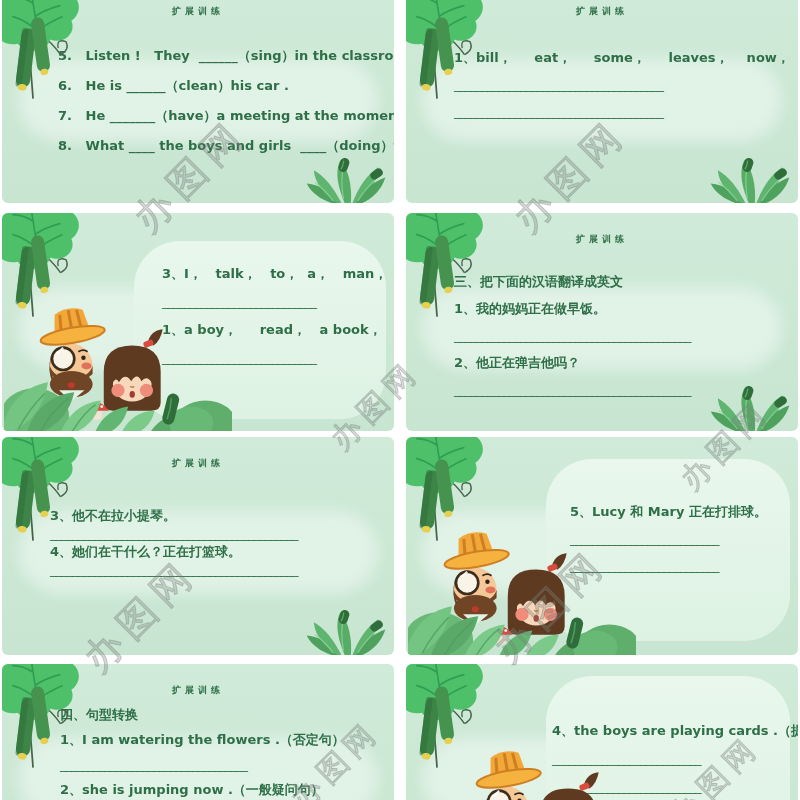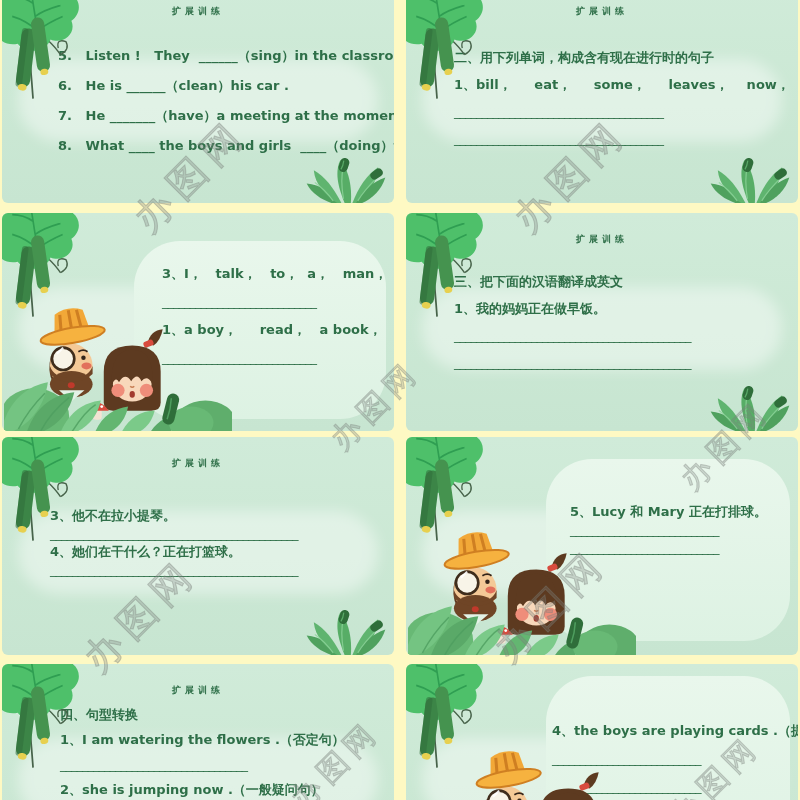--- a/index.html
+++ b/index.html
@@ -1,18 +1,18 @@
 <!DOCTYPE html>
 <html><head>
 <meta charset="utf-8">
 <style>
   html,body{margin:0;padding:0;background:#bfbfbd;}
   .canvas{
     position:relative;width:800px;height:800px;overflow:hidden;
-    background:#fef9c3;
+    background:#ffffff;
     font-family:"DejaVu Sans", sans-serif;
   }
   
   .slide{
     position:absolute;width:392px;height:218px;border-radius:6px;overflow:hidden;
     background:linear-gradient(180deg,#d0ebd9 0%,#cbe8d4 55%,#c7e5d1 100%);
   }
   .slide::before{ 
     content:"";position:absolute;left:4%;right:4%;top:34%;height:38%;
     background:rgba(255,255,255,.42);border-radius:60px;filter:blur(7px);
@@ -30,21 +30,21 @@
     position:absolute;z-index:3;color:#2e6f48;font-size:13px;line-height:18px;
     display:flex;flex-direction:column;font-weight:bold;
   }
   .line{white-space:pre;}
   .blank{letter-spacing:-1px;font-weight:normal;}
   .s1 .content{left:56px;top:62px;gap:12px}
   .s2 .content{left:48px;top:64px;gap:9px}
   .s3 .content{left:160px;top:52px;gap:10px}
   .s4 .content{left:48px;top:60px;gap:9px}
   .s5 .content{left:48px;top:70px;}
-  .s6 .content{left:164px;top:66px;}
+  .s6 .content{left:164px;top:66px;gap:9px}
   .s7 .content{left:58px;top:42px;gap:7px}
   .s8 .content{left:146px;top:58px;gap:10px}
 
   .card{
     position:absolute;z-index:2;border-radius:46px;
     background:linear-gradient(180deg,#e9f7ec 0%,#ddf2e3 100%);
   }
   .s3 .card{left:132px;top:28px;width:252px;height:178px}
   .s6 .card{left:140px;top:22px;width:244px;height:182px}
   .s8 .card{left:140px;top:12px;width:244px;height:206px}
@@ -172,21 +172,20 @@
         <use href="#g-plant"></use>
       </svg>
   </section>
 
   <section class="slide s2">
     <svg class="deco-leaf" viewBox="0 0 80 115">
         <use href="#g-leafdeco"></use>
       </svg>
     <div class="slide-title">扩展训练</div>
     <div class="content">
-      <div class="line">二、用下列单词，构成含有现在进行时的句子</div>
       <div class="line">1、bill，     eat，     some，     leaves，    now，</div>
       <div class="line blank">______________________________________</div>
       <div class="line blank">______________________________________</div>
     </div>
     <svg class="deco-plant" viewBox="0 0 85 46">
         <use href="#g-plant"></use>
       </svg>
   </section>
 
   <section class="slide s3">
@@ -207,20 +206,21 @@
 
   <section class="slide s4">
     <svg class="deco-leaf" viewBox="0 0 80 115">
         <use href="#g-leafdeco"></use>
       </svg>
     <div class="slide-title">扩展训练</div>
     <div class="content">
       <div class="line">三、把下面的汉语翻译成英文</div>
       <div class="line">1、我的妈妈正在做早饭。</div>
       <div class="line blank">___________________________________________</div>
+      <div class="line">2、他正在弹吉他吗？</div>
       <div class="line blank">___________________________________________</div>
     </div>
     <svg class="deco-plant" viewBox="0 0 85 46">
         <use href="#g-plant"></use>
       </svg>
   </section>
 
   <section class="slide s5">
     <svg class="deco-leaf" viewBox="0 0 80 115">
         <use href="#g-leafdeco"></use>

